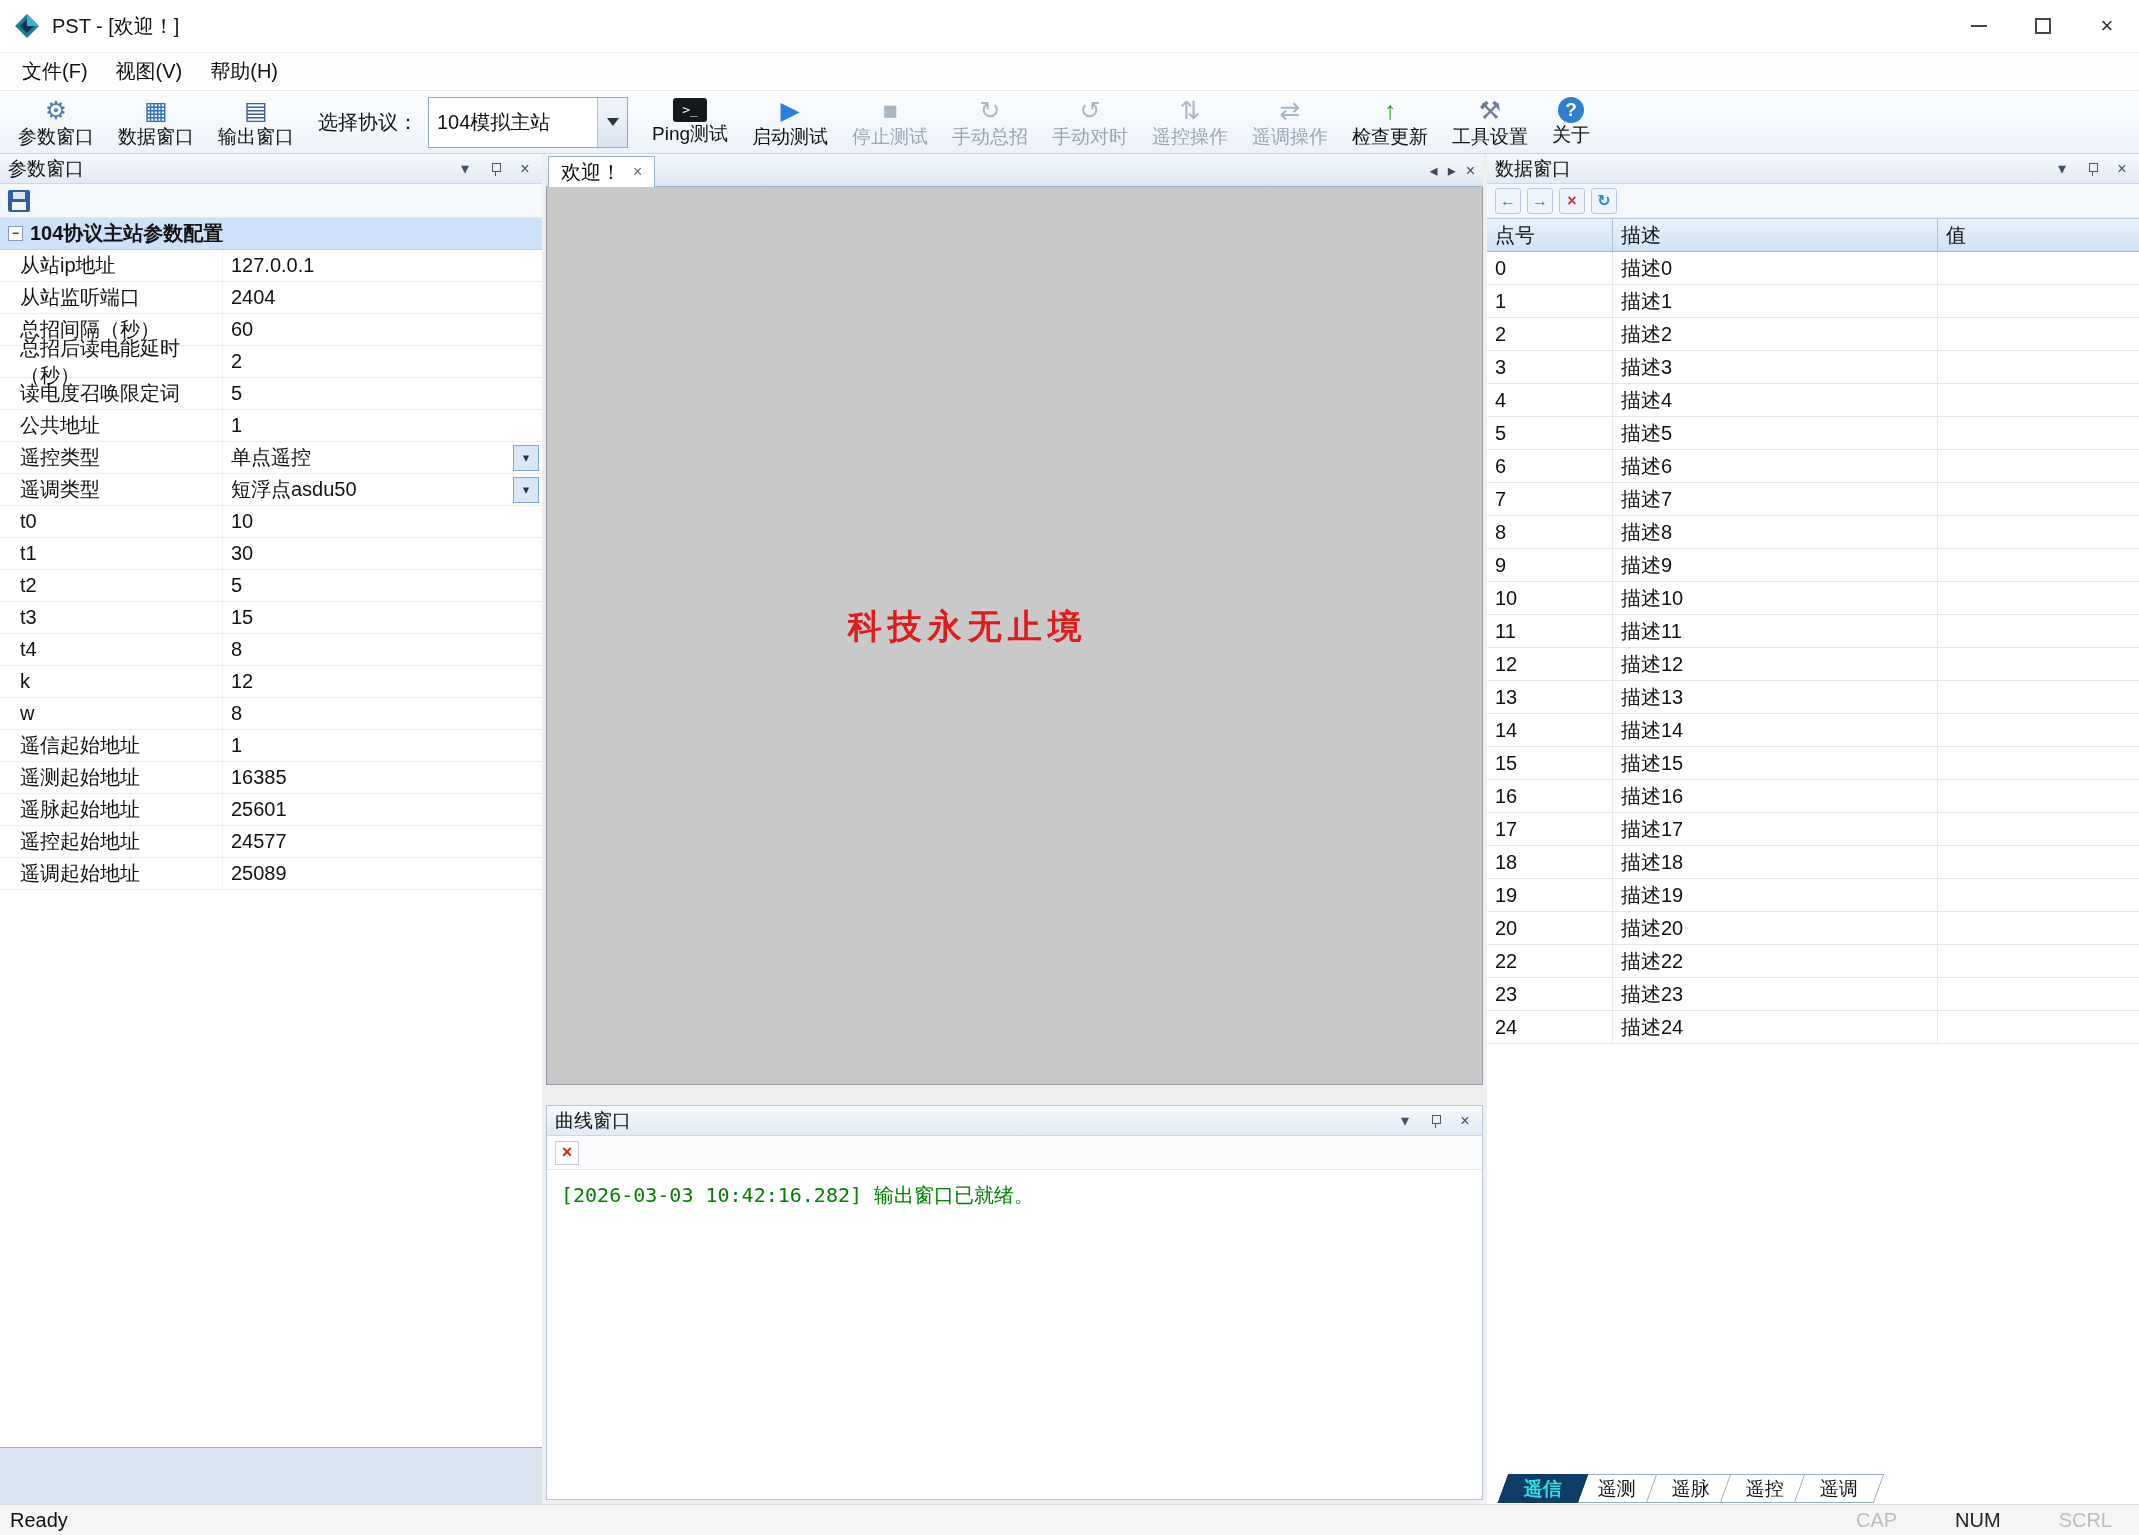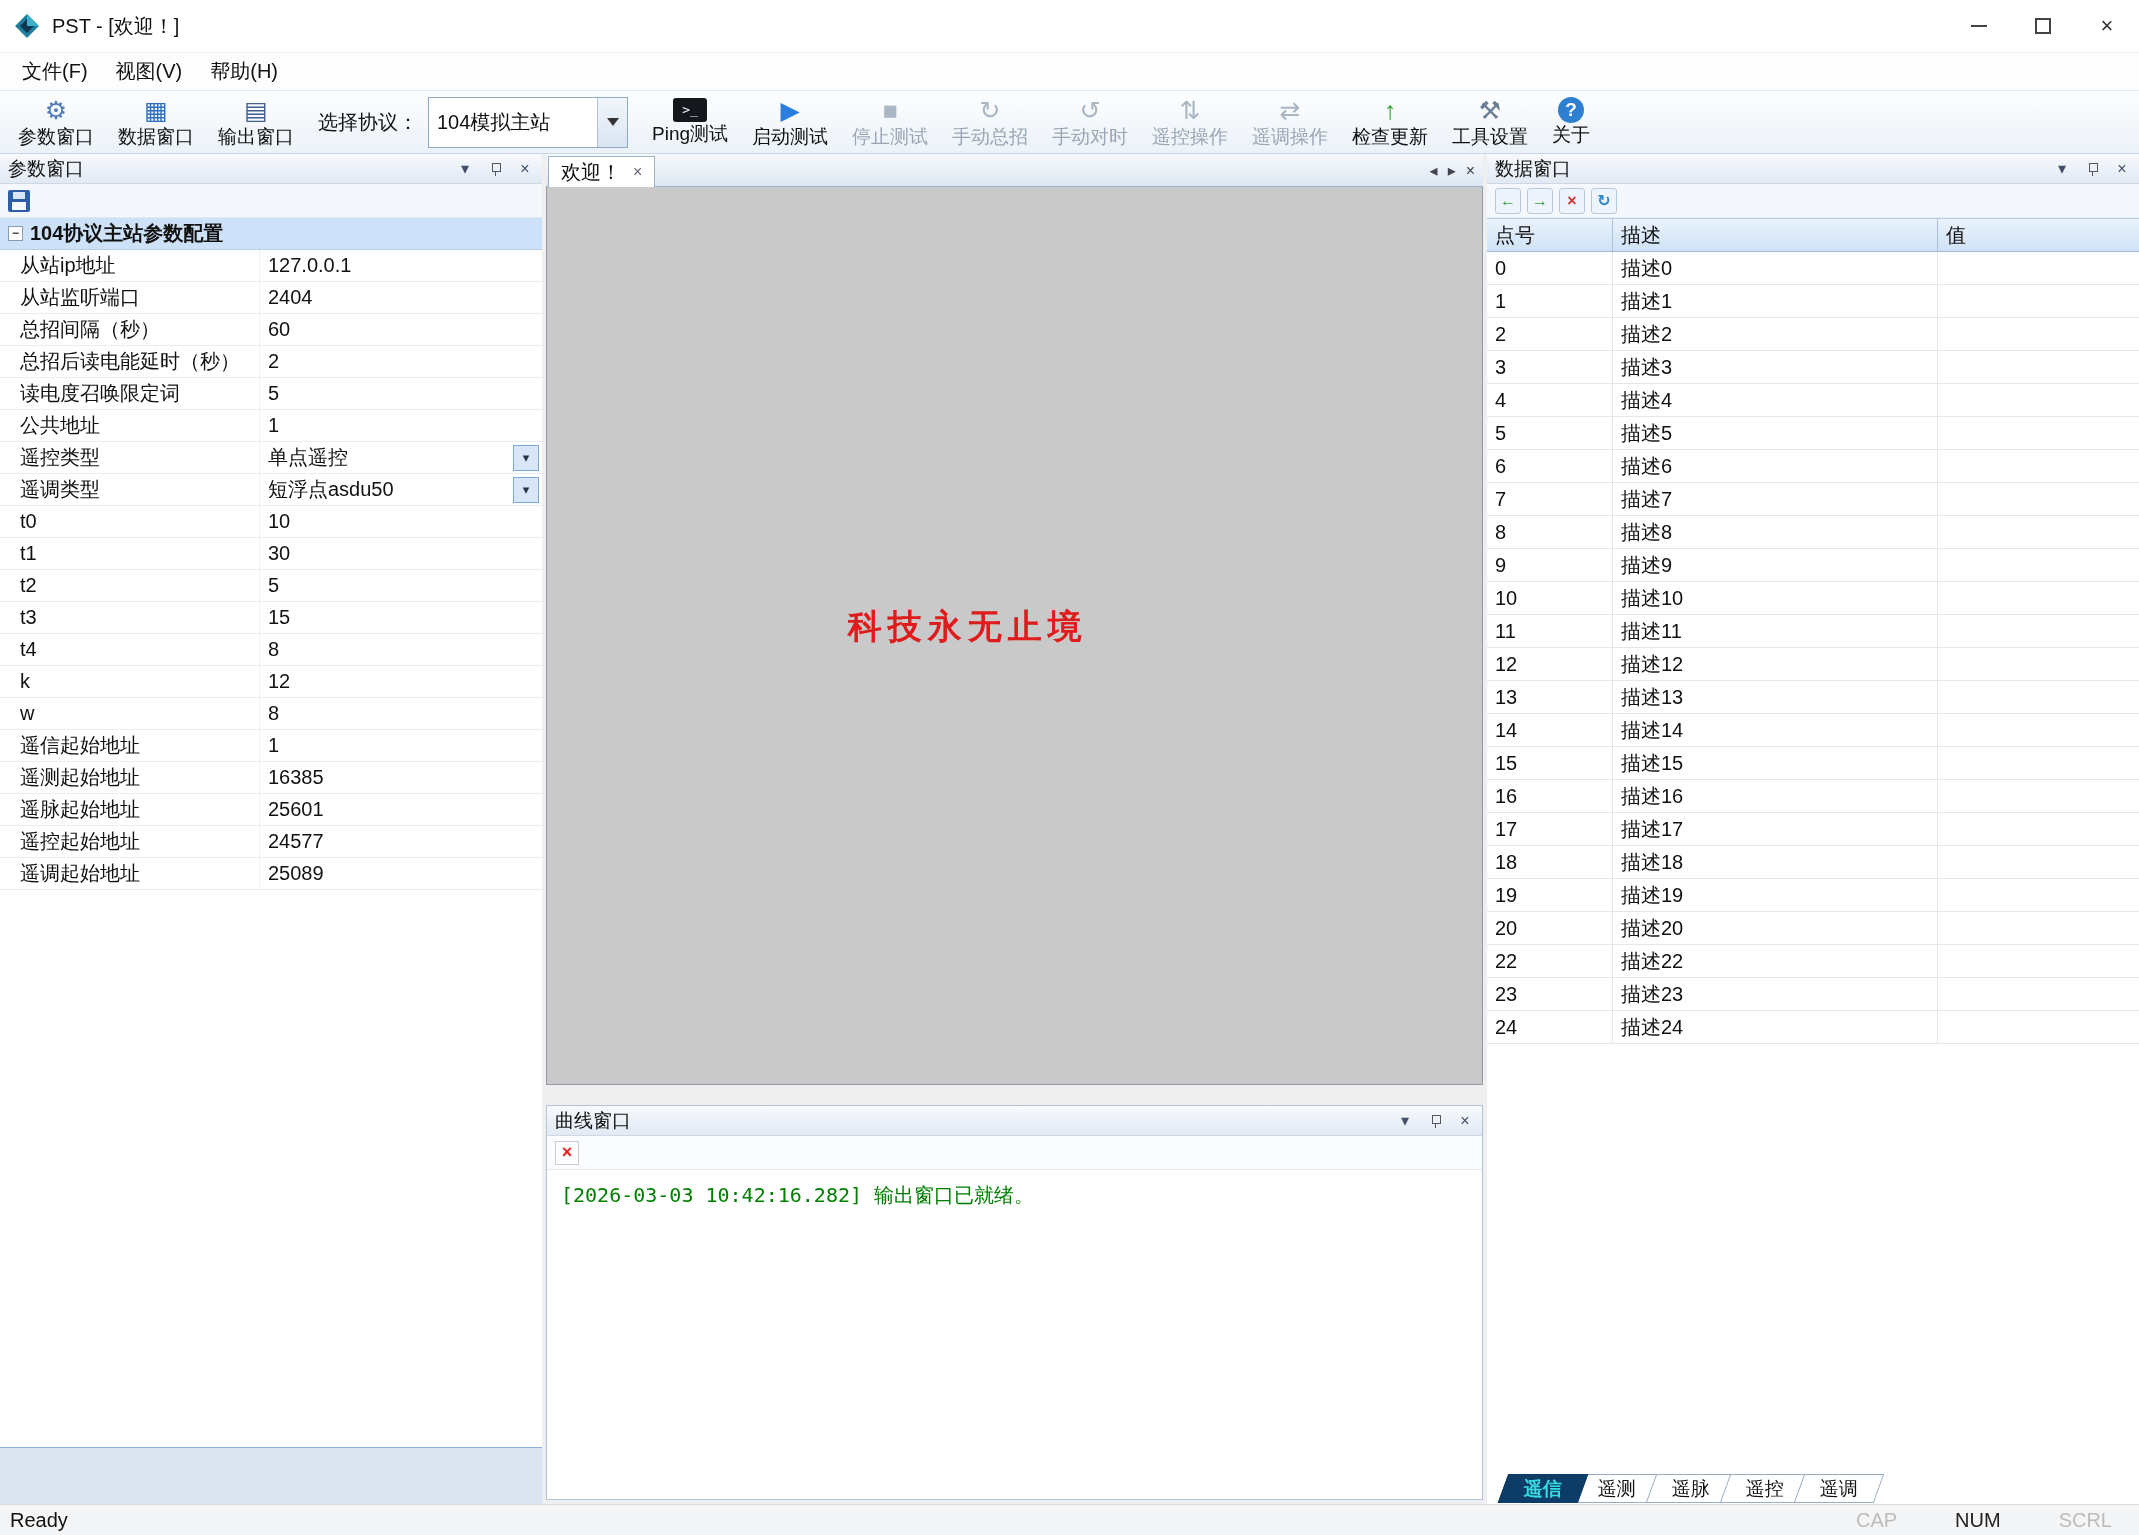--- a/index.html
+++ b/index.html
@@ -55,21 +55,21 @@
   
   .left-panel { position:absolute; left:0; top:154px; width:542px; height:1350px; background:#fff; }
   .save-icon { width:22px; height:22px; background:#2d5fa8; border-radius:2px; position:relative; display:inline-block; }
   .save-icon::before { content:""; position:absolute; left:5px; top:2px; width:12px; height:7px; background:#d9e6f8; }
   .save-icon::after { content:""; position:absolute; left:4px; bottom:2px; width:14px; height:8px; background:#f4f7fb; }
   .param-grid { position:absolute; top:64px; left:0; right:0; bottom:57px; background:#fff; overflow:hidden; }
   .group-row { height:32px; background:#cde2f8; display:flex; align-items:center; padding-left:8px;
     font-weight:bold; gap:7px; border-bottom:1px solid #b9cfe8; }
   .expand-box { width:15px; height:15px; border:1px solid #8a9bb0; background:#fff; font-size:12px; line-height:12px; text-align:center; color:#333; flex:0 0 auto; }
   .p-row { height:32px; display:flex; align-items:stretch; border-bottom:1px solid #e9ecf1; }
-  .p-name { width:260px; padding-left:20px; display:flex; align-items:center; border-right:1px solid #eef0f4; }
+  .p-name { width:223px; padding-left:20px; display:flex; align-items:center; border-right:1px solid #eef0f4; }
   .p-value { flex:1; padding-left:8px; display:flex; align-items:center; }
   .p-dd { width:26px; height:26px; margin:0 3px; background:#d8e6f8; border:1px solid #7da7d8; color:#234;
     display:flex; align-items:center; justify-content:center; font-size:13px; align-self:center; }
   .left-footer { position:absolute; left:0; right:0; bottom:0; height:57px; background:#dbe4f1; border-top:1px solid #8fb0d6; }
 
   
   .center-panel { position:absolute; left:546px; top:154px; width:937px; height:1350px; }
   .tab-bar { height:33px; background:linear-gradient(#f6f9fc,#dde7f2); display:flex; align-items:flex-end;
     padding-left:2px; position:relative; border-bottom:1px solid #9db3ca; }
   .doc-tab { height:31px; background:#fff; border:1px solid #9db3ca; border-bottom:none; display:flex;

